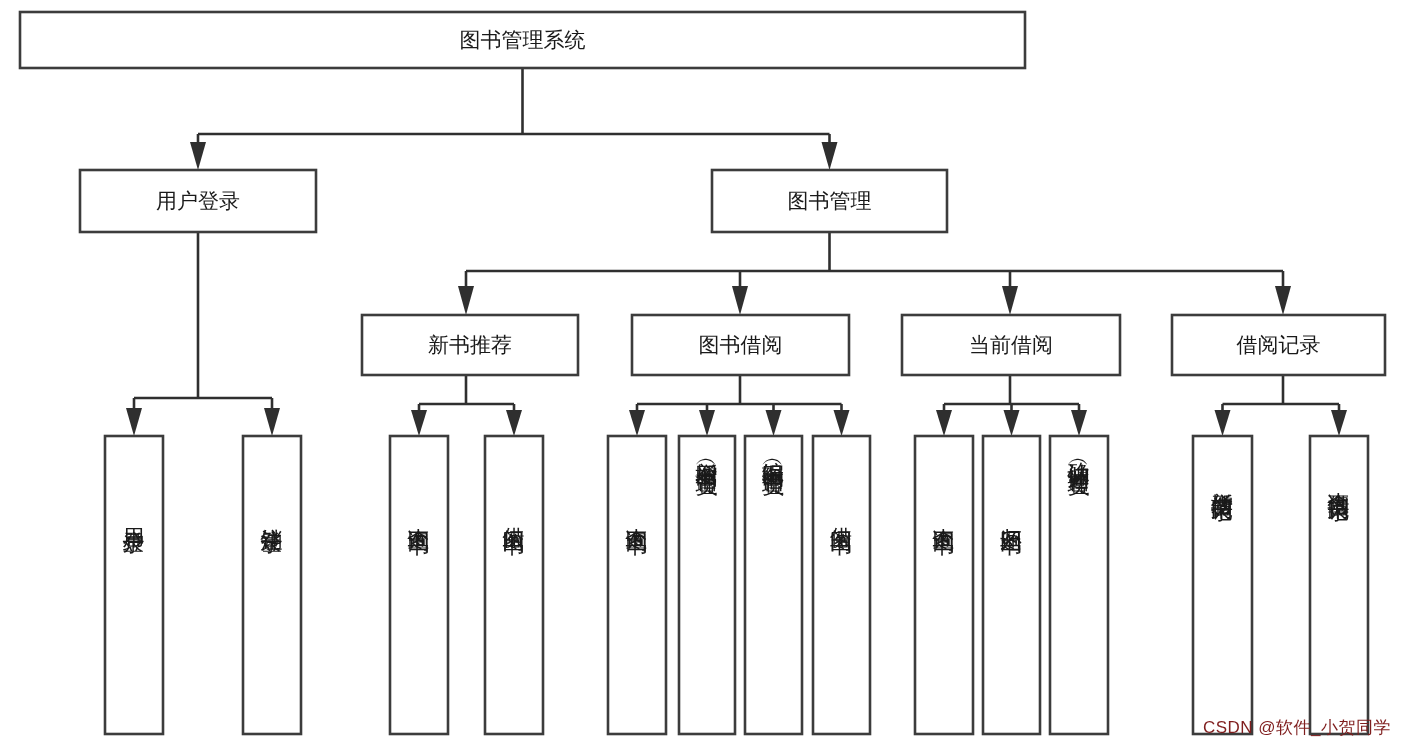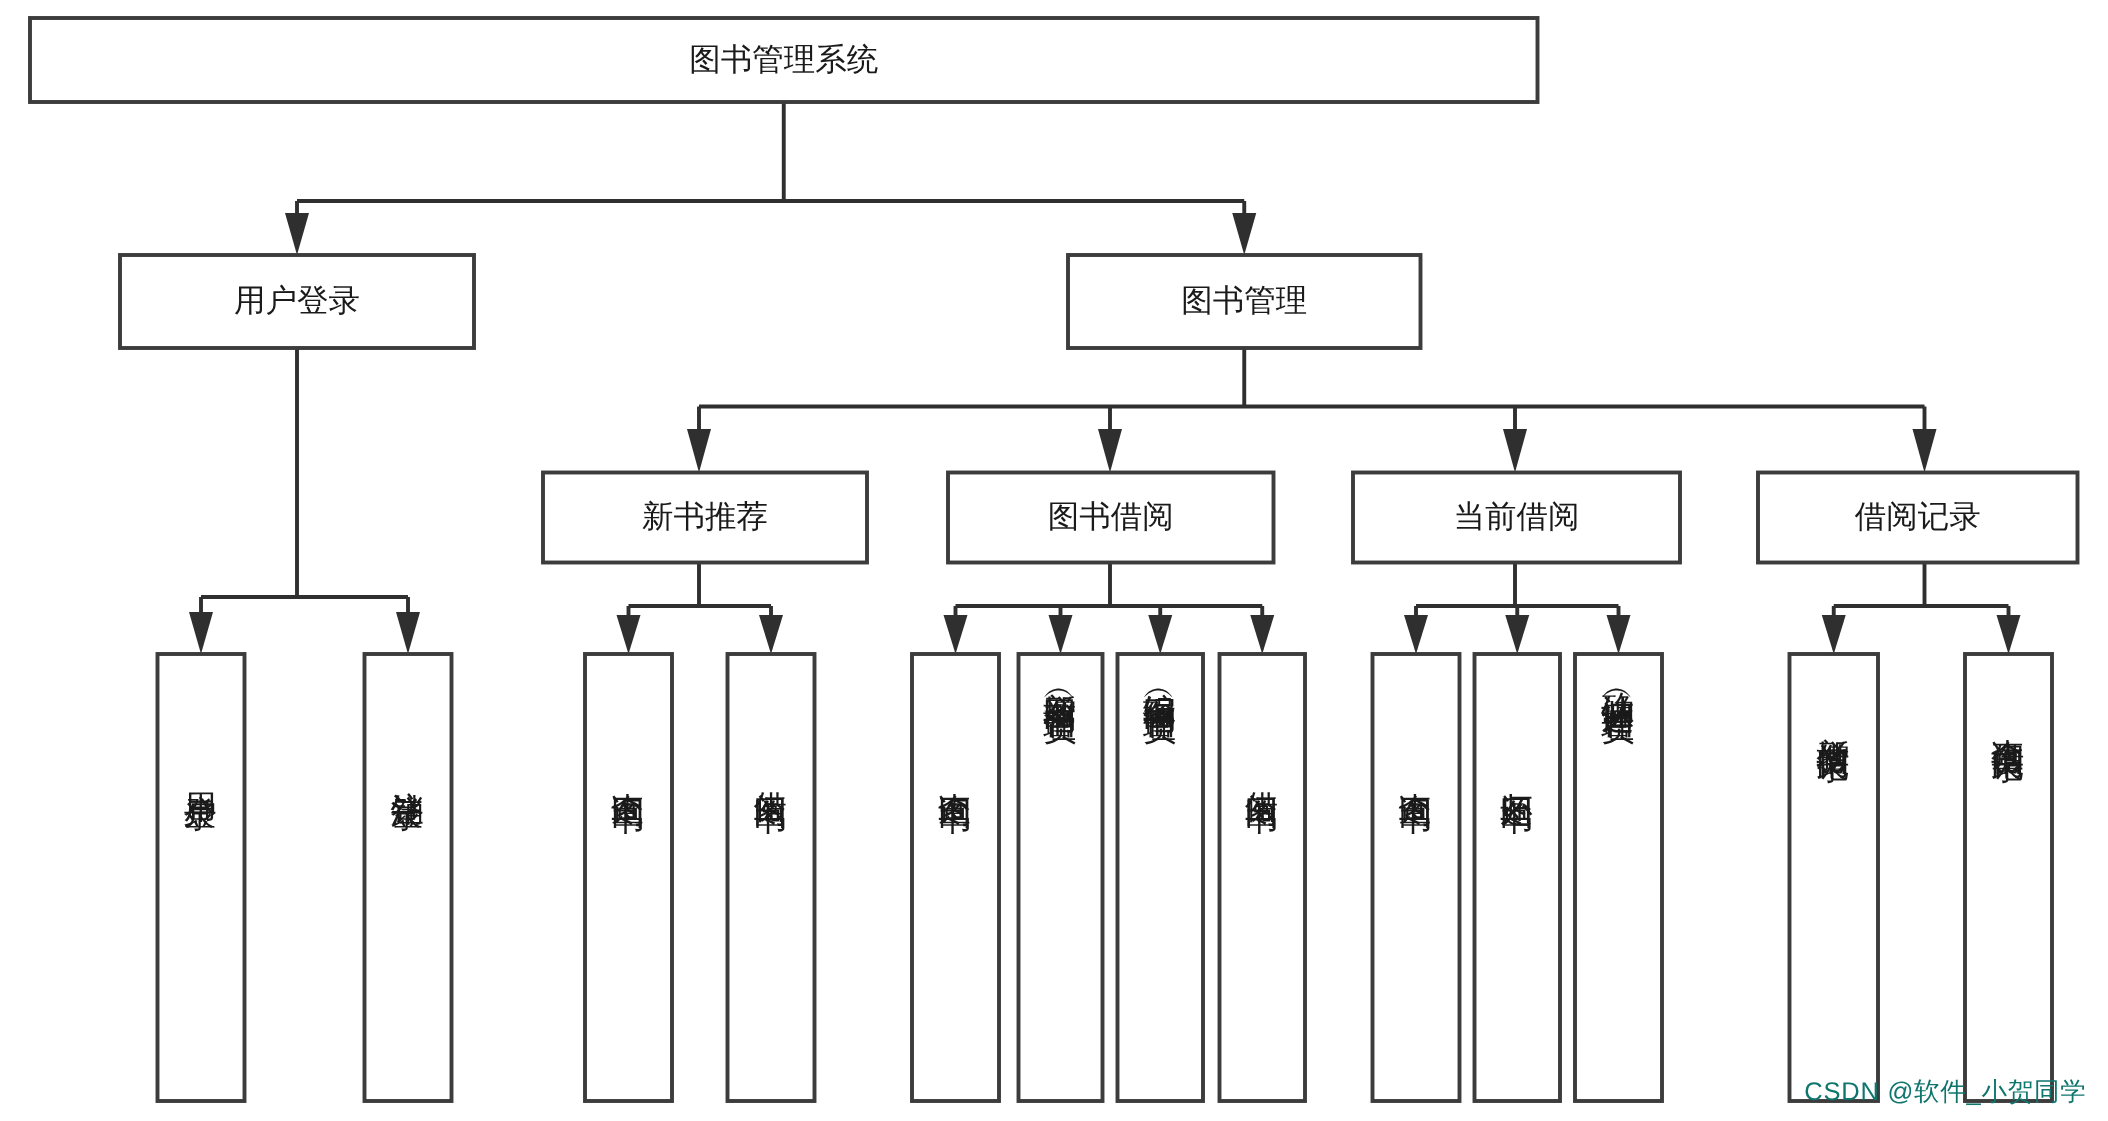--- a/index.html
+++ b/index.html
@@ -66,21 +66,21 @@
     letter-spacing: 2px;
     white-space: nowrap;
     text-align: center;
   }
   .watermark {
     position: absolute;
     right: 14px;
     bottom: 8px;
     font-family: "Liberation Sans", "DejaVu Sans", sans-serif;
     font-size: 17px;
-    color: #0f766e;
+    color: #7f1d1d;
     white-space: nowrap;
     letter-spacing: 0.5px;
     text-align: center;
   }
 </style>
 </head>
 <body>
 
 <div id="diagram-root">
 

